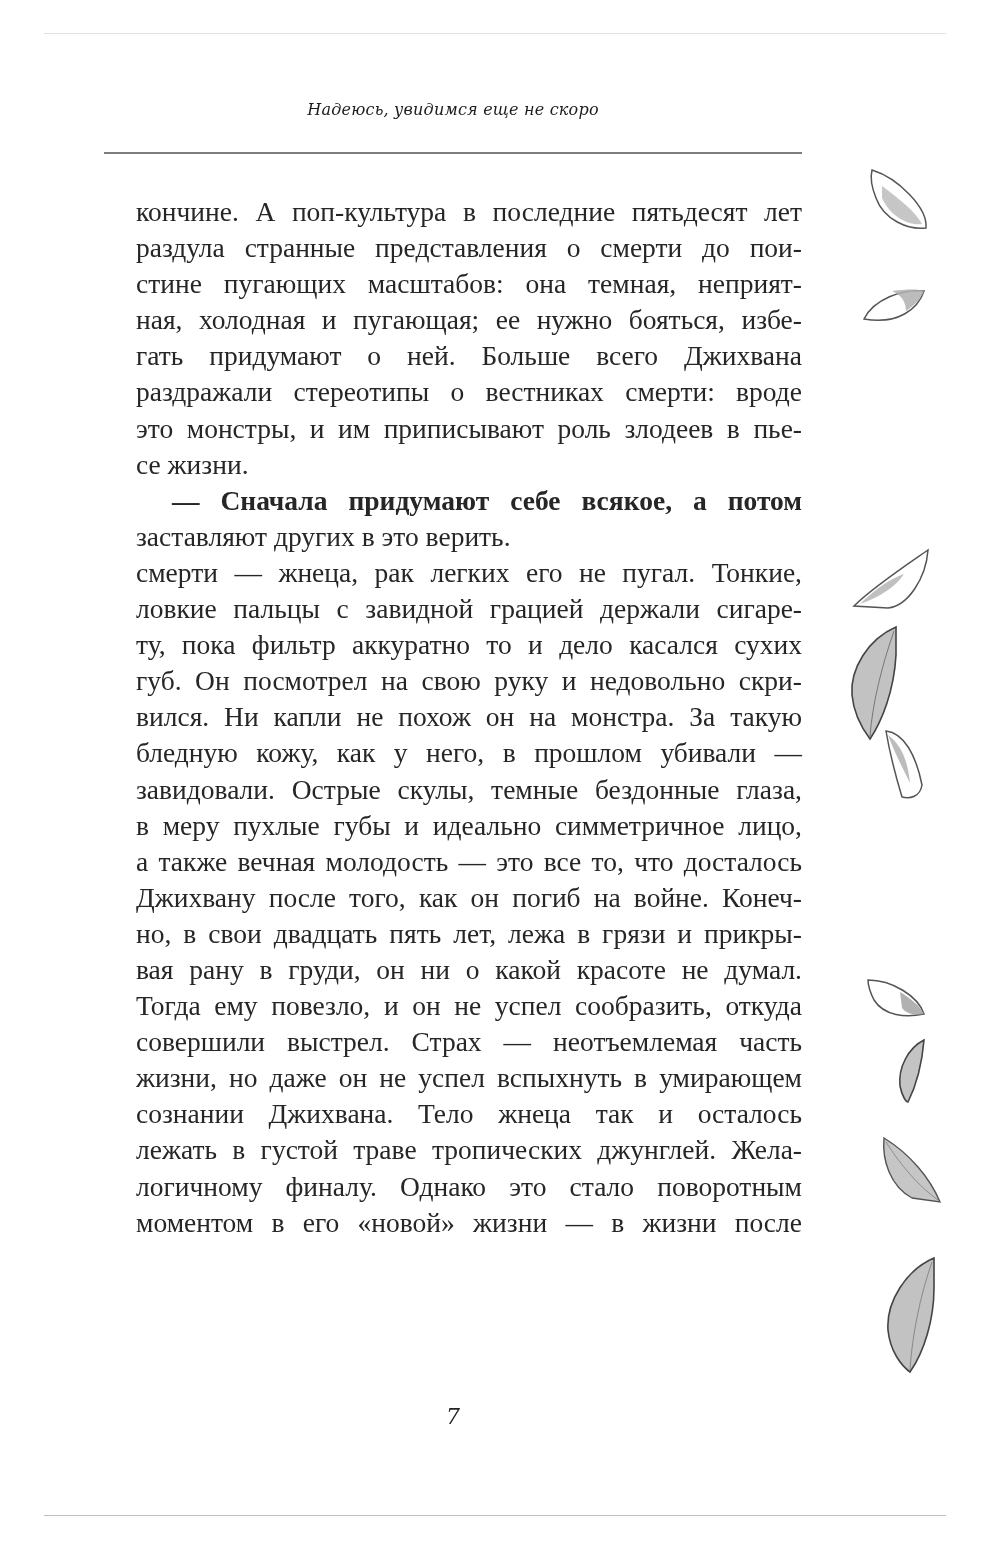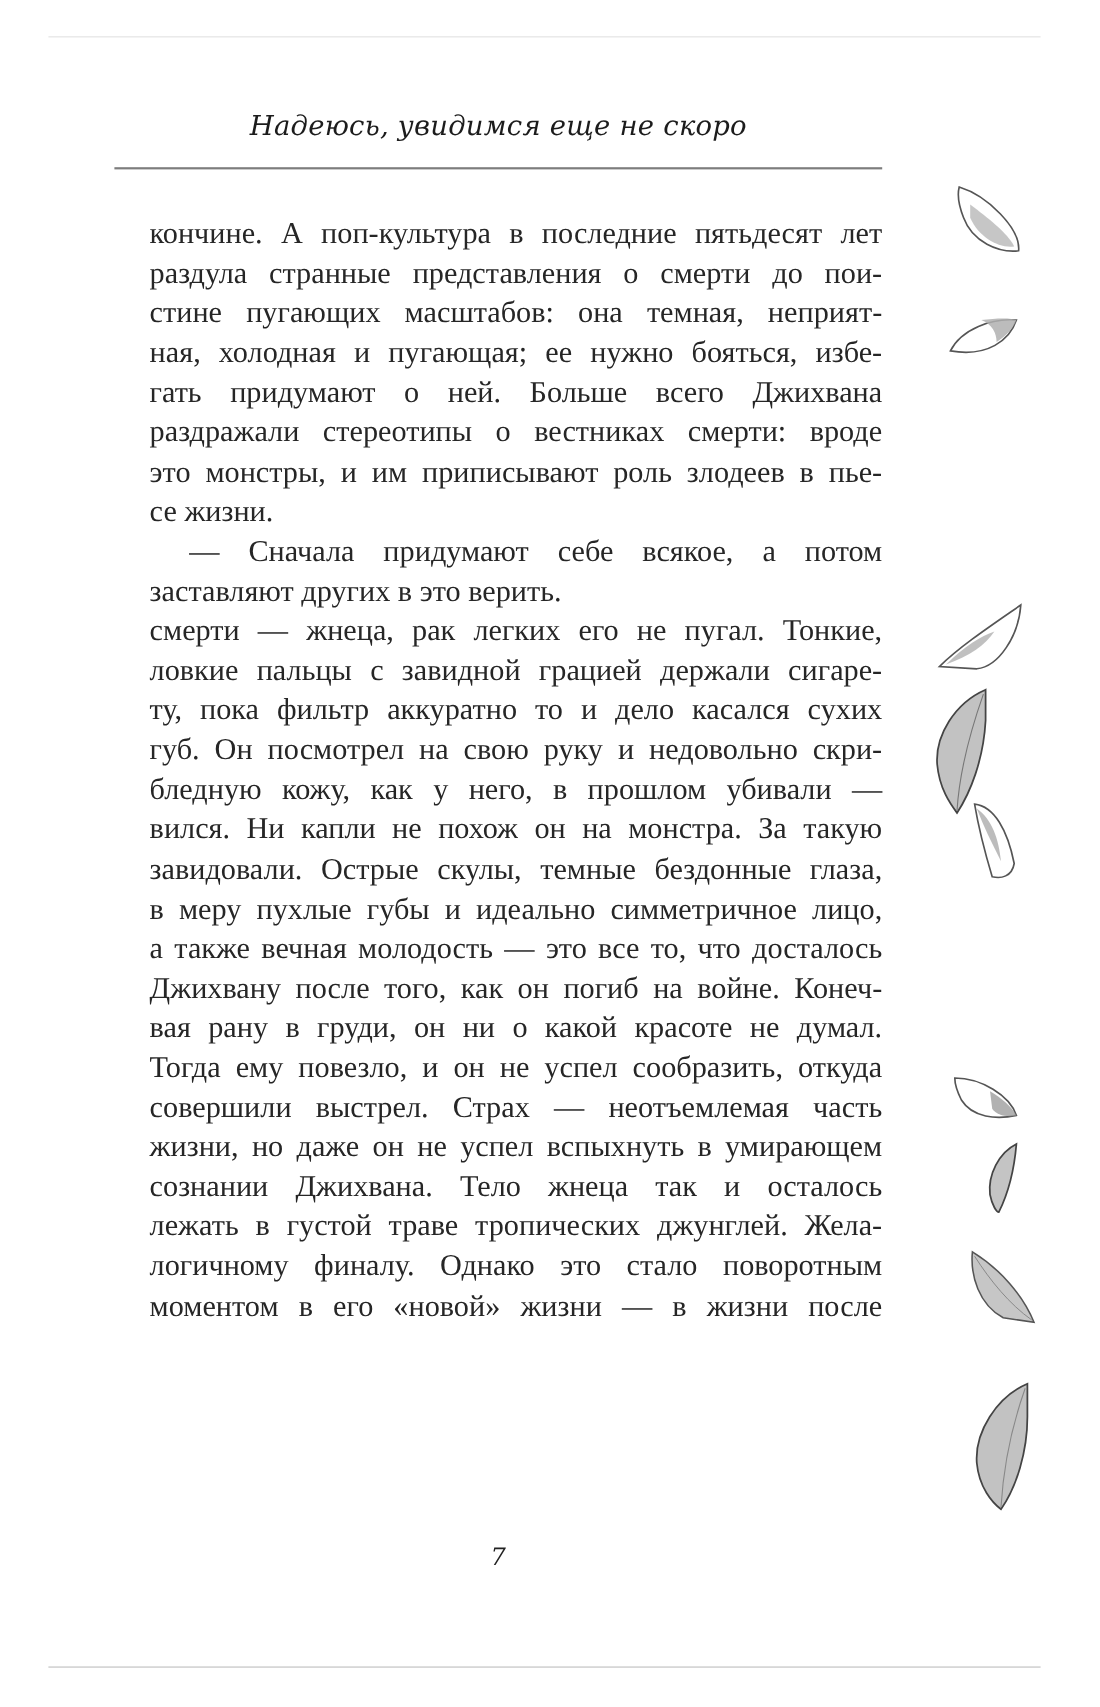--- a/index.html
+++ b/index.html
@@ -1,35 +1,35 @@
 <!DOCTYPE html>
 <html><head>
 <meta charset="utf-8">
 <style>
   html, body { margin: 0; padding: 0; background: #ffffff; }
   body { width: 1000px; height: 1552px; position: relative; overflow: hidden; }
   .rule-top { position: absolute; left: 44px; top: 33px; width: 902px; height: 1px; background: #e2e2e2; }
   .rule-bottom { position: absolute; left: 44px; top: 1515px; width: 902px; height: 1px; background: #bdbdbd; }
   .running-head {
     position: absolute; left: 104px; top: 100px; width: 698px; text-align: center;
-    font-family: "DejaVu Serif", serif; font-style: italic; font-size: 25px;
+    font-family: "DejaVu Serif", serif; font-style: italic; font-size: 16px;
     color: #1c1c1c; letter-spacing: 0.2px;
   }
   .head-rule { position: absolute; left: 104px; top: 152px; width: 698px; height: 2px; background: #7d7d7d; }
   .text-block {
     position: absolute; left: 104px; top: 194px; width: 698px;
     font-family: "Liberation Serif", serif; font-size: 27.5px; line-height: 36.1px;
     color: #262626;
   }
   .line {
     display: block; height: 36.1px; white-space: nowrap;
     text-align: justify; text-align-last: justify; margin-left: 32px;
   }
   .line.last { text-align-last: left; }
-  .line.indent { padding-left: 36px; }
+  .line.indent { padding-left: 36px; font-weight: bold; }
   .page-number {
     position: absolute; left: 0; width: 906px; top: 1404px; text-align: center;
     font-family: "DejaVu Serif", serif; font-style: italic; font-size: 22px; color: #222;
   }
   .leaf { position: absolute; }
   .leaf svg { display: block; overflow: visible; }
 </style>
 </head>
 <body>
 
@@ -46,26 +46,27 @@
     <span class="line">гать придумают о ней. Больше всего Джихвана</span>
     <span class="line">раздражали стереотипы о вестниках смерти: вроде</span>
     <span class="line">это монстры, и им приписывают роль злодеев в пье-</span>
     <span class="line last">се жизни.</span>
     <span class="line indent">— Сначала придумают себе всякое, а потом</span>
     <span class="line last">заставляют других в это верить.</span>
     <span class="line">смерти — жнеца, рак легких его не пугал. Тонкие,</span>
     <span class="line">ловкие пальцы с завидной грацией держали сигаре-</span>
     <span class="line">ту, пока фильтр аккуратно то и дело касался сухих</span>
     <span class="line">губ. Он посмотрел на свою руку и недовольно скри-</span>
+    <span class="line">вился. Ни капли не похож он на монстра. За такую</span>
     <span class="line">бледную кожу, как у него, в прошлом убивали —</span>
-    <span class="line">вился. Ни капли не похож он на монстра. За такую</span>
     <span class="line">завидовали. Острые скулы, темные бездонные глаза,</span>
     <span class="line">в меру пухлые губы и идеально симметричное лицо,</span>
     <span class="line">а также вечная молодость — это все то, что досталось</span>
     <span class="line">Джихвану после того, как он погиб на войне. Конеч-</span>
+    <span class="line">но, в свои двадцать пять лет, лежа в грязи и прикры-</span>
     <span class="line">вая рану в груди, он ни о какой красоте не думал.</span>
     <span class="line">Тогда ему повезло, и он не успел сообразить, откуда</span>
     <span class="line">совершили выстрел. Страх — неотъемлемая часть</span>
     <span class="line">жизни, но даже он не успел вспыхнуть в умирающем</span>
     <span class="line">сознании Джихвана. Тело жнеца так и осталось</span>
     <span class="line">лежать в густой траве тропических джунглей. Жела-</span>
     <span class="line">логичному финалу. Однако это стало поворотным</span>
     <span class="line">моментом в его «новой» жизни — в жизни после</span>
   </div>
 

